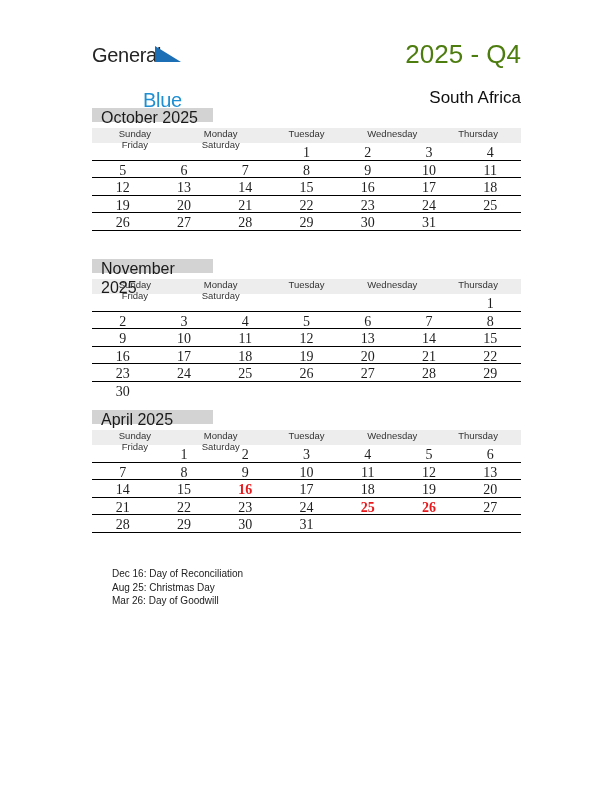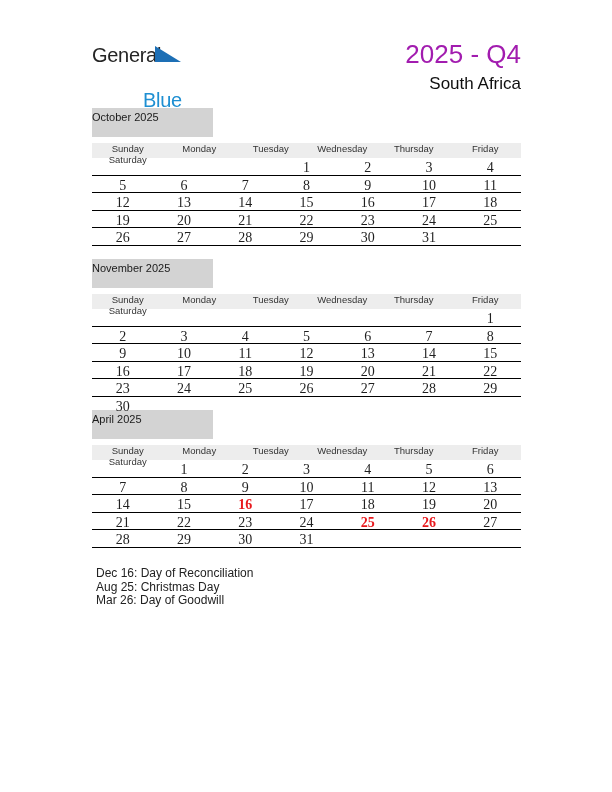--- a/index.html
+++ b/index.html
@@ -27,35 +27,36 @@
   }
   .logo-blue {
     position: absolute; left: 51px; top: 17px;
     font-size: 20px; font-weight: 500; letter-spacing: -0.3px;
     color: var(--logo-blue, #1e8fd2);
     margin-top: 28px;
   }
 
   
   .title-block { position: absolute; top: 40px; right: 91px; text-align: right; }
-  .quarter-title { font-size: 26px; font-weight: 400; color: #a21caf; line-height: 1.1; }
-  .country-subtitle { font-size: 17px; font-weight: 400; color: #0f0f0f; margin-top: 5px; }
+  .quarter-title { font-size: 26px; font-weight: 400; color: #4d7c0f; line-height: 1.1; }
+  .country-subtitle { font-size: 17px; font-weight: 400; color: #0f0f0f; margin-top: 19px; }
 
   
   .months { position: absolute; left: 92px; top: 108px; width: 429px; }
   .month { height: 151px; }
   .month-title {
     box-sizing: border-box;
-    width: 121px; height: 29px; line-height: 19px;
+    width: 121px; height: 14px; line-height: 19px;
+    padding-left: 9px;
     background: var(--month-title-bg, #d3d3d3);
-    font-size: 11px; color: #1a1a1a;
+    font-size: 16px; color: #1a1a1a;
     margin-bottom: 6px;
   }
   .weekday-row {
-    display: grid; grid-template-columns: repeat(6, 1fr);
+    display: grid; grid-template-columns: repeat(5, 1fr);
     background: var(--weekday-header-bg, #ededed);
     height: 15px; align-items: center;
   }
   .weekday-cell { text-align: center; font-size: 9.5px; color: #333333; }
   .week-row {
     display: grid; grid-template-columns: repeat(7, 1fr);
     box-sizing: border-box;
     height: 17.5px; align-items: center;
     border-bottom: 1px solid #000000;
   }
@@ -63,21 +64,21 @@
   .day-cell {
     text-align: center;
     font-family: "Liberation Serif", serif;
     font-size: 14px; color: #1f1f1f;
     padding-top: 2px;
   }
   .day-cell.holiday { color: var(--holiday-red, #e8191d); font-weight: bold; }
 
   
   .notes { position: absolute; left: 96px; top: 567px; }
-  .note-line { font-size: 12px; line-height: 13.5px; color: #222222; }
+  .note-line { font-size: 10px; line-height: 13.5px; color: #222222; margin-left: 16px; }
 </style>
 </head>
 <body>
 
 <div class="page">
 
   <div class="logo">
     <span class="logo-general">General</span>
     <span class="logo-triangle"></span>
     <span class="logo-blue">Blue</span>

